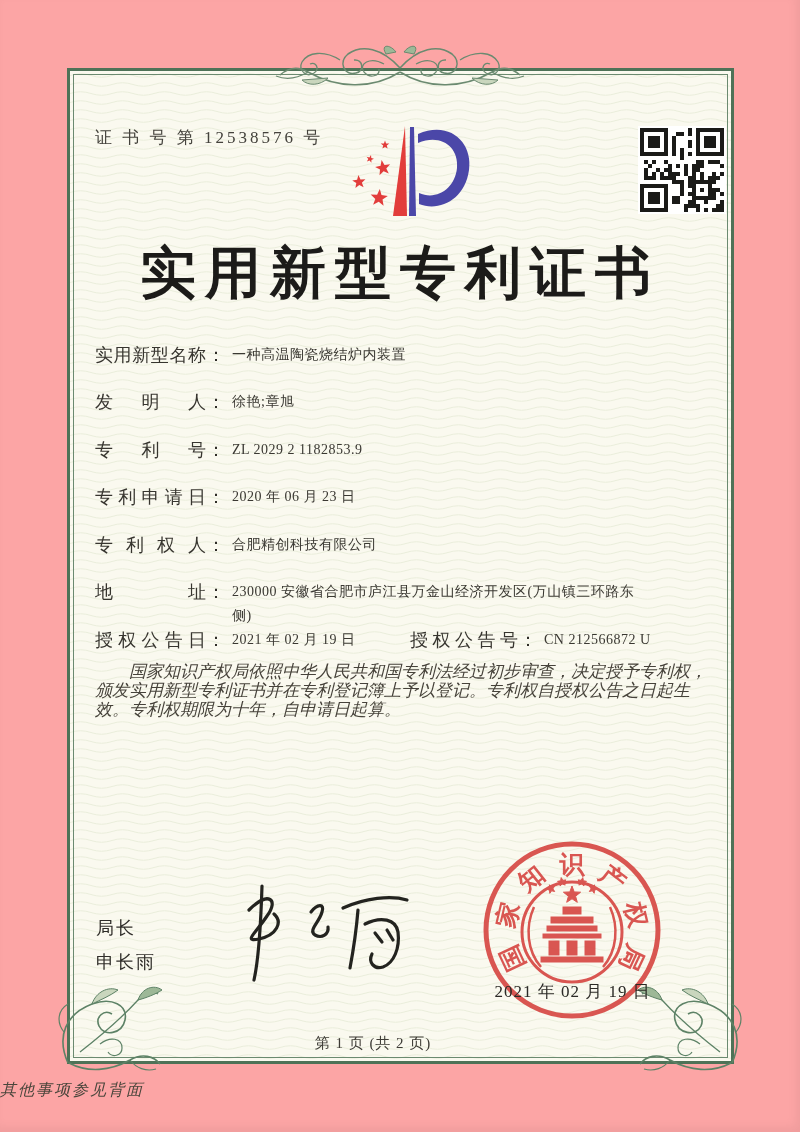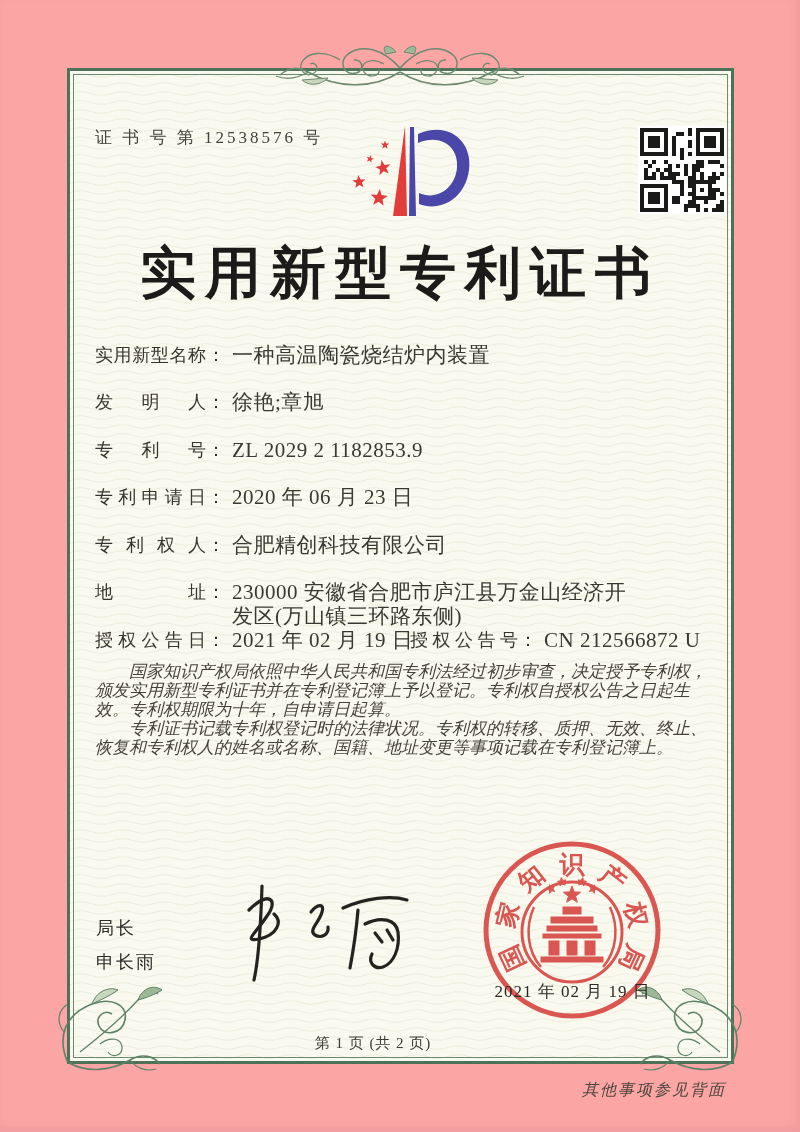--- a/index.html
+++ b/index.html
@@ -38,40 +38,40 @@
     left:0;top:236px;width:800px;text-align:center;
     font-size:56px;font-weight:bold;letter-spacing:9px;color:#1c1b19;
   }
   .fields{left:95px;top:339px;width:612px;height:340px;}
   .f-row{position:absolute;left:0;font-size:18px;color:var(--ink);}
   .f-label{
     display:inline-flex;width:111px;justify-content:space-between;
     color:#37352f;vertical-align:top;
   }
   .f-colon{margin:0 7px 0 1px;}
-  .f-value{font-size:21px;letter-spacing:.5px;color:#3a3832;display:inline-block;vertical-align:top;line-height:24px;}
+  .f-value{font-size:14px;letter-spacing:.5px;color:#3a3832;display:inline-block;vertical-align:top;line-height:24px;}
   .f-value-wrap{width:408px;}
   .pair2{position:absolute;left:315px;top:0;white-space:nowrap;}
   .body-text{
     left:95px;top:662px;width:612px;
     font-size:17px;line-height:19px;font-style:italic;color:#46423a;
   }
   .body-text p{margin:0;text-indent:2em;}
   .sig-title{left:96px;top:916px;font-size:18px;color:#2f2d29;letter-spacing:2px;}
   .sig-name{left:96px;top:950px;font-size:18px;color:#2f2d29;letter-spacing:2px;text-align:center;}
   .seal-date{
     left:480px;top:980px;width:185px;text-align:center;
     font-size:17px;color:#2b2a26;letter-spacing:1px;
   }
   .page-footer{
     left:0;top:1034px;width:746px;text-align:center;
     font-size:15px;color:#3d3b35;letter-spacing:1px;
   }
   .back-note{
-    left:0;top:1080px;width:726px;text-align:right;
+    left:0;top:1080px;width:726px;text-align:left;
     font-size:16px;font-style:italic;color:#4a463c;letter-spacing:2px;
   }
   svg{display:block;}
   .ornament path{vector-effect:non-scaling-stroke;}
 </style>
 </head>
 <body>
 
 <div class="page">
 
@@ -422,21 +422,20 @@
             <span>公</span>
             <span>告</span>
             <span>号</span>
           </span><span class="f-colon">：</span><span class="f-value">CN 212566872 U</span>
       </span>
     </div>
   </div>
 
   <div class="abs body-text">
     <p>国家知识产权局依照中华人民共和国专利法经过初步审查，决定授予专利权，颁发实用新型专利证书并在专利登记簿上予以登记。专利权自授权公告之日起生效。专利权期限为十年，自申请日起算。</p>
-    <p>专利证书记载专利权登记时的法律状况。专利权的转移、质押、无效、终止、恢复和专利权人的姓名或名称、国籍、地址变更等事项记载在专利登记簿上。</p>
   </div>
 
   <div class="abs sig-title">局长</div>
   <div class="abs sig-name">申长雨</div>
 
   <svg class="abs" style="left:215px;top:878px" width="200" height="112" viewBox="0 0 200 112" xmlns="http://www.w3.org/2000/svg">
     <g fill="none" stroke="#23231f" stroke-width="3.2" stroke-linecap="round">
       <path d="M34,32 C54,12 64,22 52,38 C40,56 28,64 44,61 C62,57 68,44 59,36"></path>
       <path d="M47,8 C46,40 44,80 39,102"></path>
       <path d="M96,34 C102,26 110,25 107,34 C104,45 93,52 100,57 C107,61 114,56 113,49"></path>

